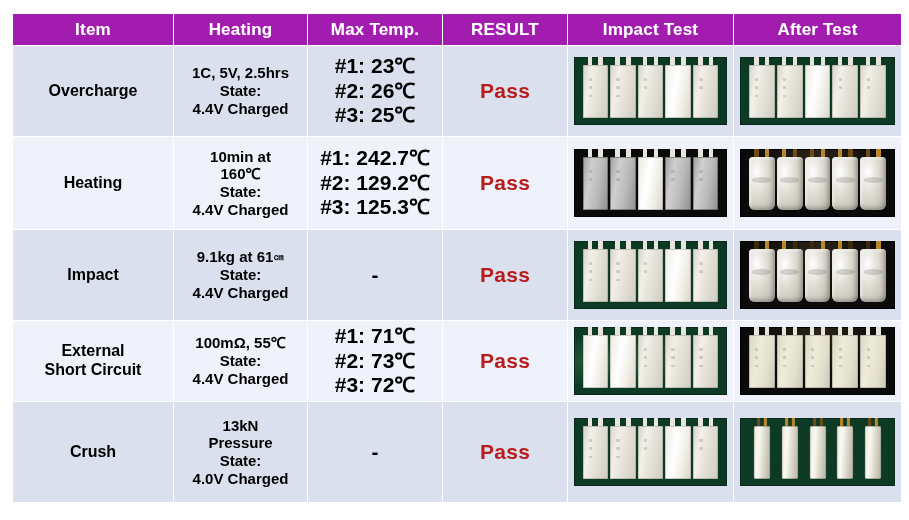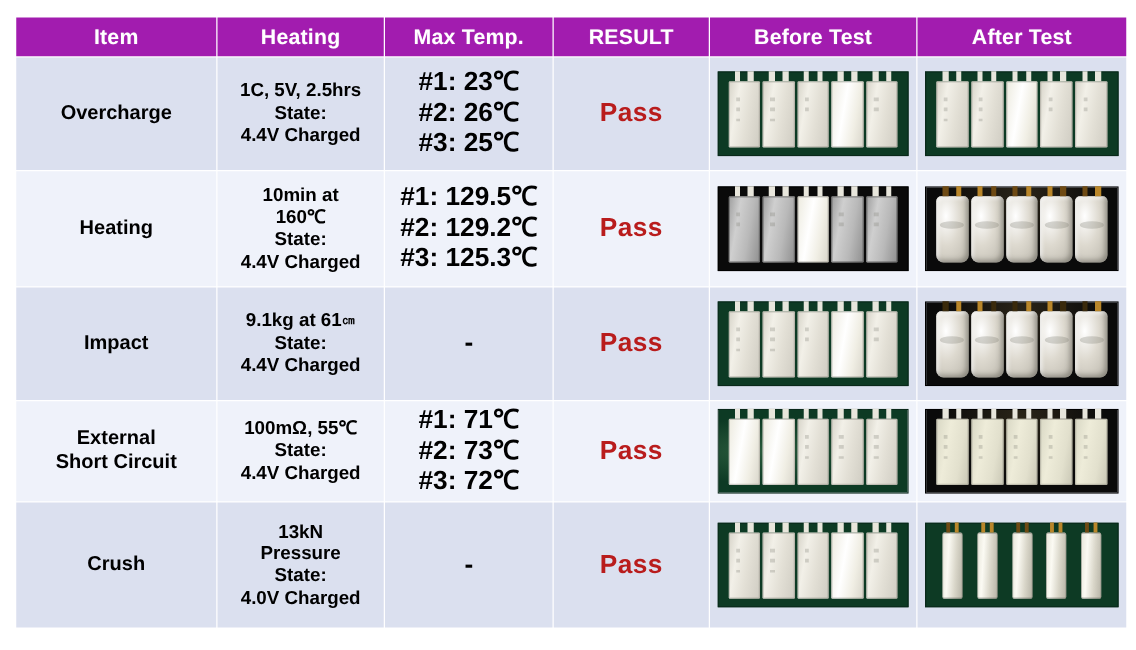--- a/index.html
+++ b/index.html
@@ -204,21 +204,21 @@
     <col style="width:165px">
     <col style="width:167px">
   </colgroup>
 
   <thead>
     <tr>
       <th>Item</th>
       <th>Heating</th>
       <th>Max Temp.</th>
       <th>RESULT</th>
-      <th>Before Test</th>
+      <th>Impact Test</th>
       <th>After Test</th>
     </tr>
   </thead>
 
   <tbody>
 
     <tr class="shade-a" style="height:90px">
       <td class="c-item">
         <span class="item-line">Overcharge</span>
       </td>
@@ -337,21 +337,21 @@
       <td class="c-item">
         <span class="item-line">Heating</span>
       </td>
       <td class="c-method">
         <span class="method-line">10min  at</span>
         <span class="method-line">160℃</span>
         <span class="method-line">State:</span>
         <span class="method-line">4.4V Charged</span>
       </td>
       <td class="c-temp">
-        <span class="temp-line">#1: 129.5℃</span>
+        <span class="temp-line">#1: 242.7℃</span>
         <span class="temp-line">#2: 129.2℃</span>
         <span class="temp-line">#3: 125.3℃</span>
       </td>
       <td class="c-result">
         <span class="result-text">Pass</span>
       </td>
       <td class="c-photo">
         <span class="photo">
           <span class="board black">
             <span class="cells-row">

